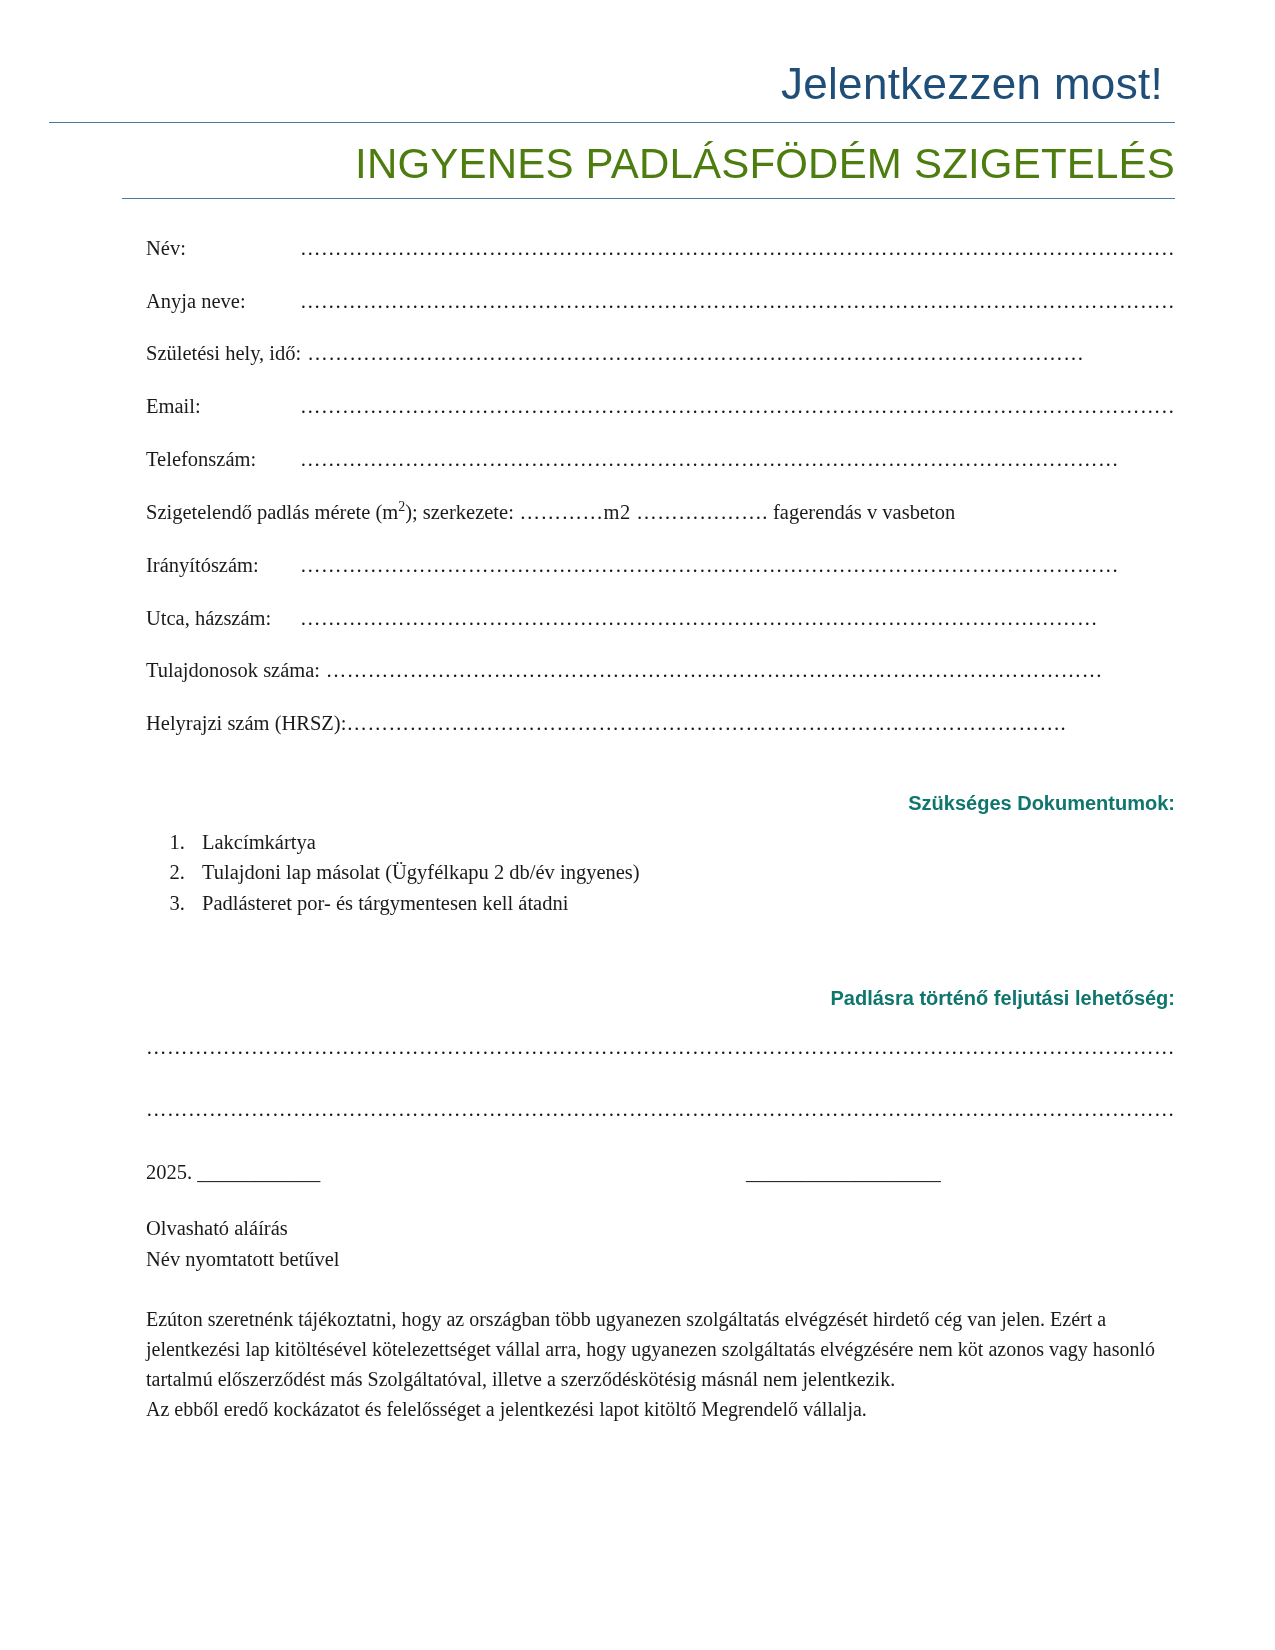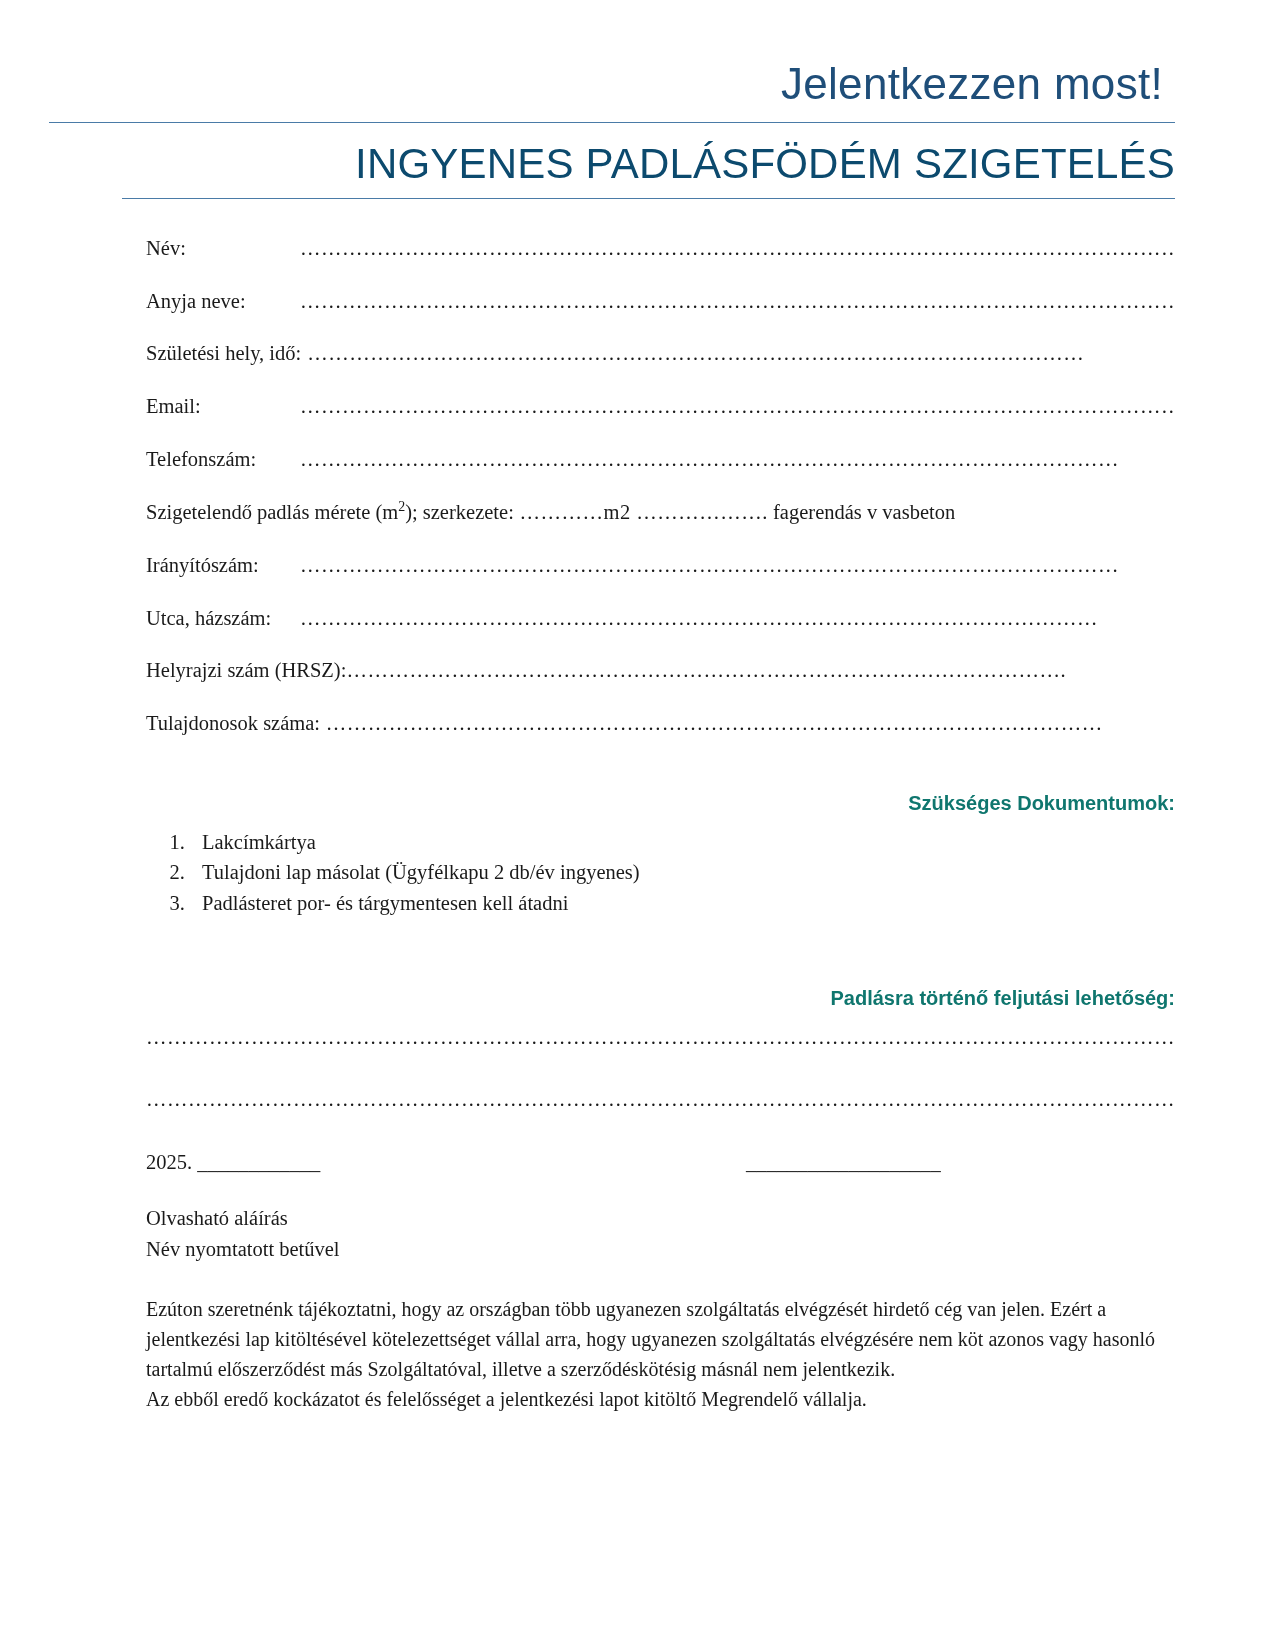--- a/index.html
+++ b/index.html
@@ -34,21 +34,21 @@
   }
   .rule-top {
     border-top: 1.5px solid #4a7ba7;
     margin: 14px 0 0 -35px;
   }
   .header-title-2 {
     text-align: right;
     font-family: "Liberation Sans", sans-serif;
     font-size: 42px;
     font-weight: 400;
-    color: #0c4a6e;
+    color: #4d7c0f;
     letter-spacing: 0.2px;
     line-height: 1.3;
     padding: 14px 0 6px 0;
   }
   .rule-bottom {
     border-top: 1.5px solid #4a7ba7;
     margin: 0 0 0 38px;
   }
 
   
@@ -90,21 +90,21 @@
   .section-heading {
     font-family: "Liberation Sans", sans-serif;
     font-weight: bold;
     font-size: 20px;
     color: #0f766e;
     margin: 52px 0 10px 0;
     text-align: right;
   }
   .section-heading.second {
     margin-top: 66px;
-    margin-bottom: 12px;
+    margin-bottom: 22px;
   }
 
   
   ol.doc-list {
     margin: 0 0 0 0;
     padding-left: 44px;
     font-size: 20.5px;
     line-height: 1.5;
   }
   ol.doc-list li {
@@ -200,25 +200,25 @@
       <span class="field-label lab-w1">Irányítószám:</span>
       <span class="field-dots">………………………………………………………………………………………………………</span>
     </div>
 
     <div class="field-row">
       <span class="field-label lab-w1">Utca, házszám:</span>
       <span class="field-dots">……………………………………………………………………………………………………</span>
     </div>
 
     <div class="inline-row">
+      <span>Tulajdonosok száma:</span><span class="dots-mid">   …………………………………………………………………………………………………</span>
+    </div>
+
+    <div class="inline-row">
       <span>Helyrajzi szám (HRSZ):</span><span class="dots-mid">………………………………………………………………………………………….</span>
-    </div>
-
-    <div class="inline-row">
-      <span>Tulajdonosok száma:</span><span class="dots-mid">   …………………………………………………………………………………………………</span>
     </div>
 
     <div class="section-heading">Szükséges Dokumentumok:</div>
     <ol class="doc-list">
       <li>Lakcímkártya</li>
       <li>Tulajdoni lap másolat (Ügyfélkapu 2 db/év ingyenes)</li>
       <li>Padlásteret por- és tárgymentesen kell átadni</li>
     </ol>
 
     <div class="section-heading second">Padlásra történő feljutási lehetőség:</div>

